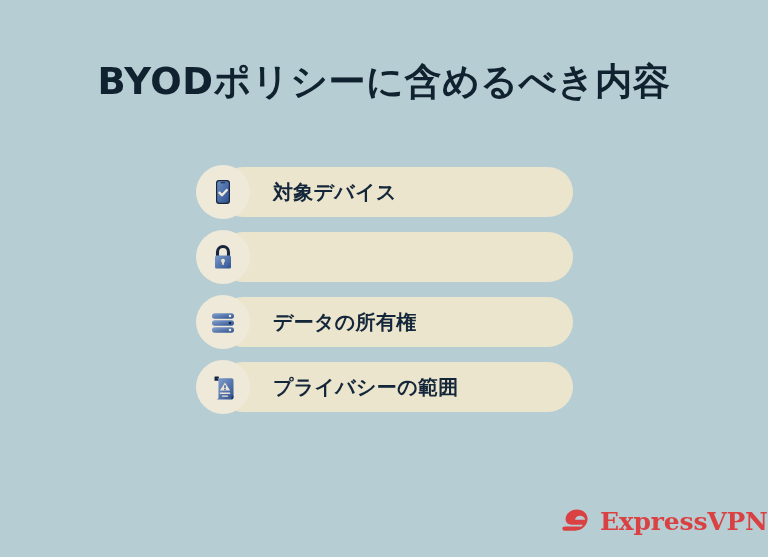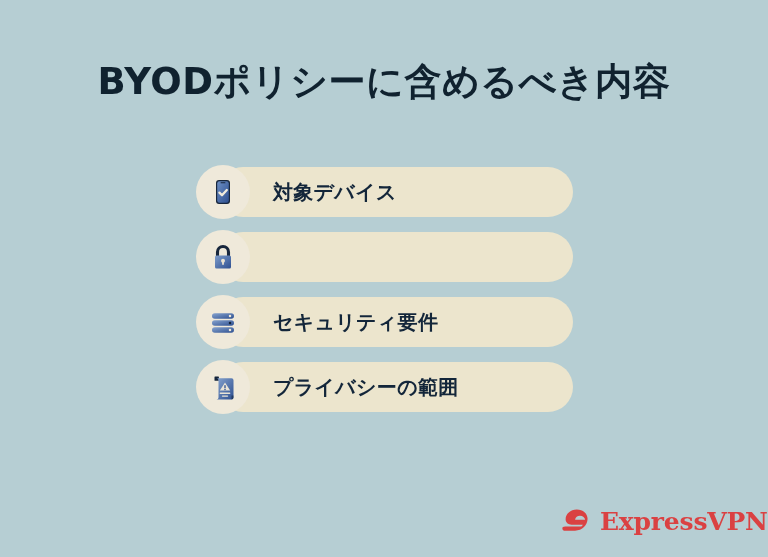--- a/index.html
+++ b/index.html
@@ -162,21 +162,21 @@
             <circle cx="16" cy="19.8" r="2" fill="#e9e3d3"></circle>
             <rect x="15.1" y="20" width="1.8" height="4" rx="0.9" fill="#e9e3d3"></rect>
           </svg>
         </span>
       </div>
     </div>
 
 
     <div class="row">
       <div class="pill"></div>
-      <div class="row-label">セキュリティ要件</div>
+      <div class="row-label">データの所有権</div>
       <div class="icon-circle">
         <span>
           <svg width="32" height="32" viewBox="0 0 32 32">
             <defs>
               <linearGradient id="g4" x1="0" y1="0" x2="1" y2="1">
                 <stop offset="0%" stop-color="#87a4cf"></stop>
                 <stop offset="100%" stop-color="#2d4f90"></stop>
               </linearGradient>
             </defs>
             <rect x="5" y="7.2" width="22" height="5.6" rx="2.8" fill="url(#g4)"></rect>

